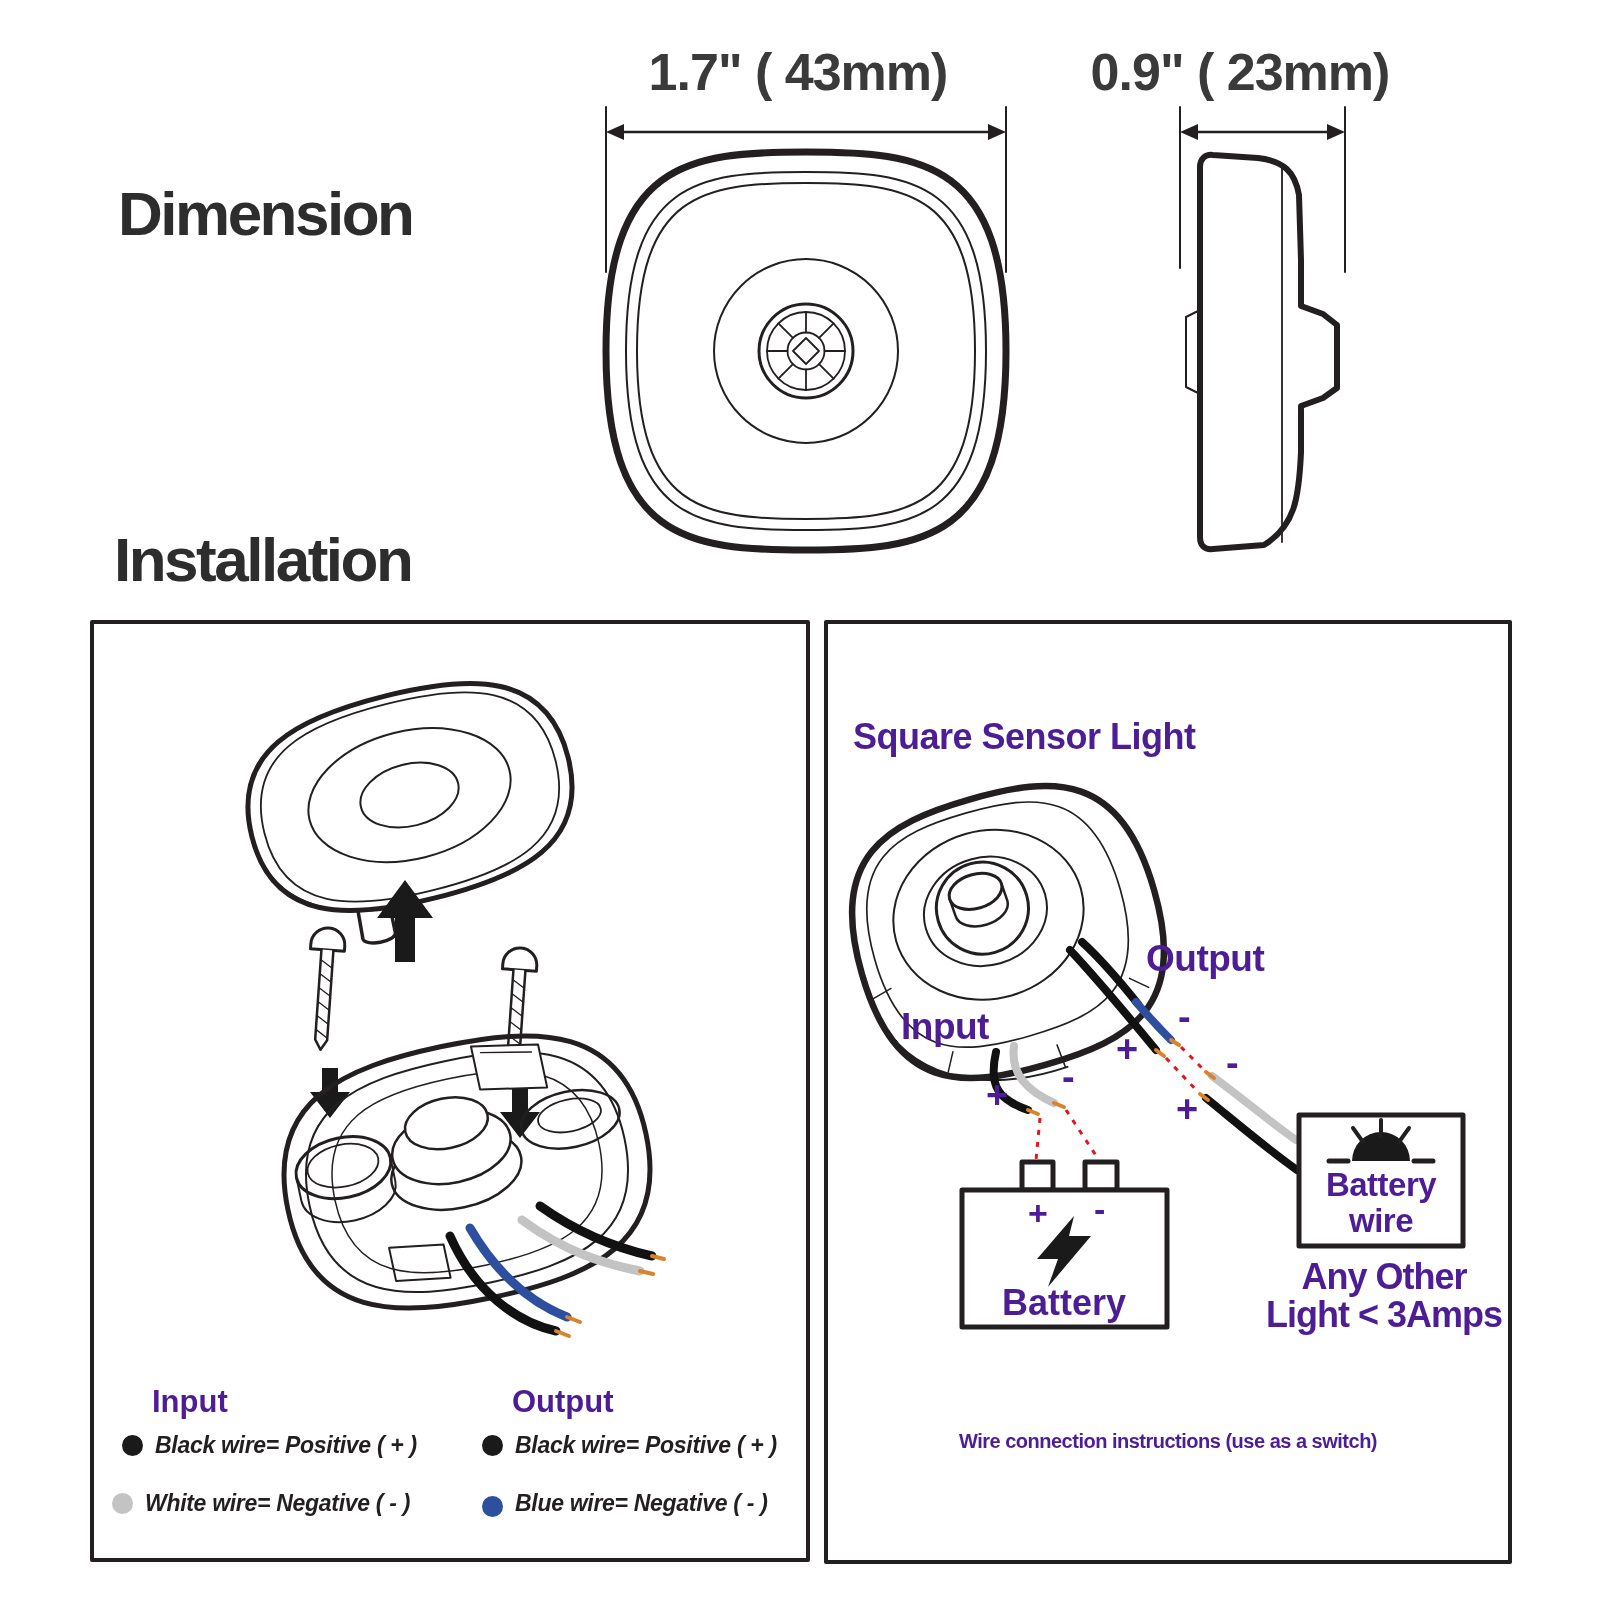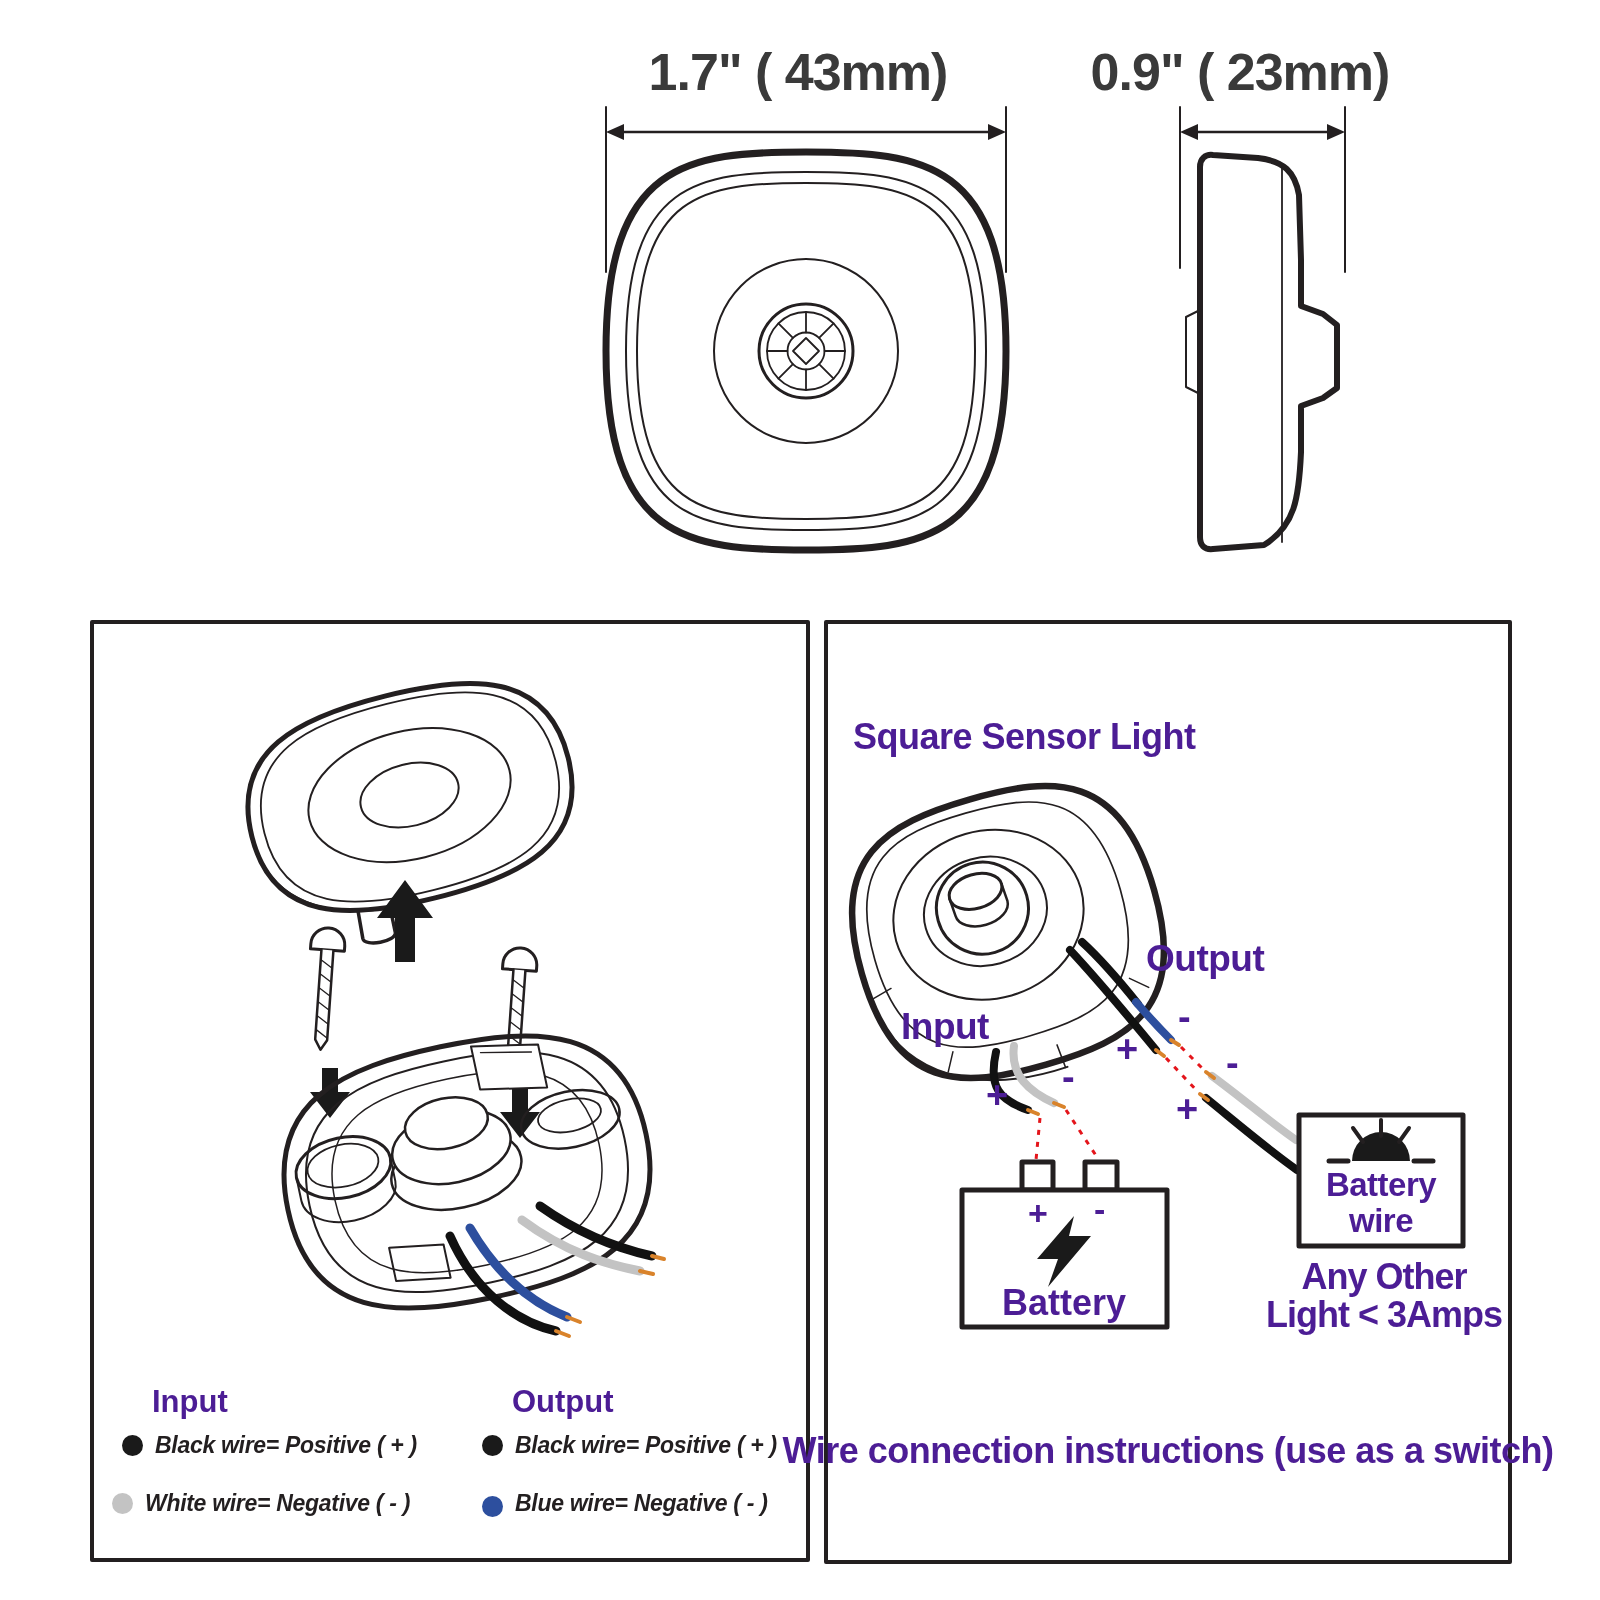--- a/index.html
+++ b/index.html
@@ -14,21 +14,21 @@
   .legend-dot{width:21px;height:21px;border-radius:50%;flex:0 0 auto;}
   .legend-text{font-size:23px;font-weight:700;font-style:italic;letter-spacing:-0.3px;}
   .panel-label{font-size:37px;font-weight:700;letter-spacing:-0.5px;}
   .sensor-title{font-size:36px;font-weight:700;letter-spacing:-0.5px;}
   .mark{font-size:38px;font-weight:700;}
   .battery-mark{font-size:34px;font-weight:700;}
   .center{transform:translateX(-50%);}
   .battery-label{font-size:36px;font-weight:700;}
   .extlight-label{font-size:33px;font-weight:700;letter-spacing:-0.5px;}
   .note-label{font-size:36px;font-weight:700;letter-spacing:-1px;}
-  .caption{font-size:36px;font-weight:700;letter-spacing:-0.5px;}
+  .caption{font-size:20px;font-weight:700;letter-spacing:-0.5px;}
 </style>
 </head>
 <body>
 
 <div class="canvas">
 
   <svg class="art" width="1600" height="1600" viewBox="0 0 1600 1600" fill="none" stroke="#231f20" stroke-linecap="round" stroke-linejoin="round">
 
     <g>
       <line x1="606" y1="107" x2="606" y2="272" stroke-width="2"></line>
@@ -207,20 +207,22 @@
         <line x1="1409" y1="1128" x2="1399" y2="1142" stroke-width="4"></line>
         <line x1="1329" y1="1161" x2="1348" y2="1161" stroke-width="5"></line>
         <line x1="1414" y1="1161" x2="1433" y2="1161" stroke-width="5"></line>
       </g>
     </g>
   </svg>
 
   <div class="t dim-label" style="left:798px;top:42px;">1.7" ( 43mm)</div>
   <div class="t dim-label" style="left:1240px;top:42px;">0.9" ( 23mm)</div>
 
+  <div class="t section-title" style="left:118px;top:178px;">Dimension</div>
+  <div class="t section-title" style="left:114px;top:524px;">Installation</div>
 
   <div class="t legend-header" style="left:152px;top:1384px;">Input</div>
   <div class="t legend-header" style="left:512px;top:1384px;">Output</div>
 
   <div class="legend-row" style="left:122px;top:1432px;">
     <span class="legend-dot" style="background: rgb(26, 26, 26);"></span>
     <span class="legend-text">Black wire= Positive ( + )</span>
   </div>
   <div class="legend-row" style="left:112px;top:1490px;">
     <span class="legend-dot" style="background: rgb(195, 195, 195);"></span>

